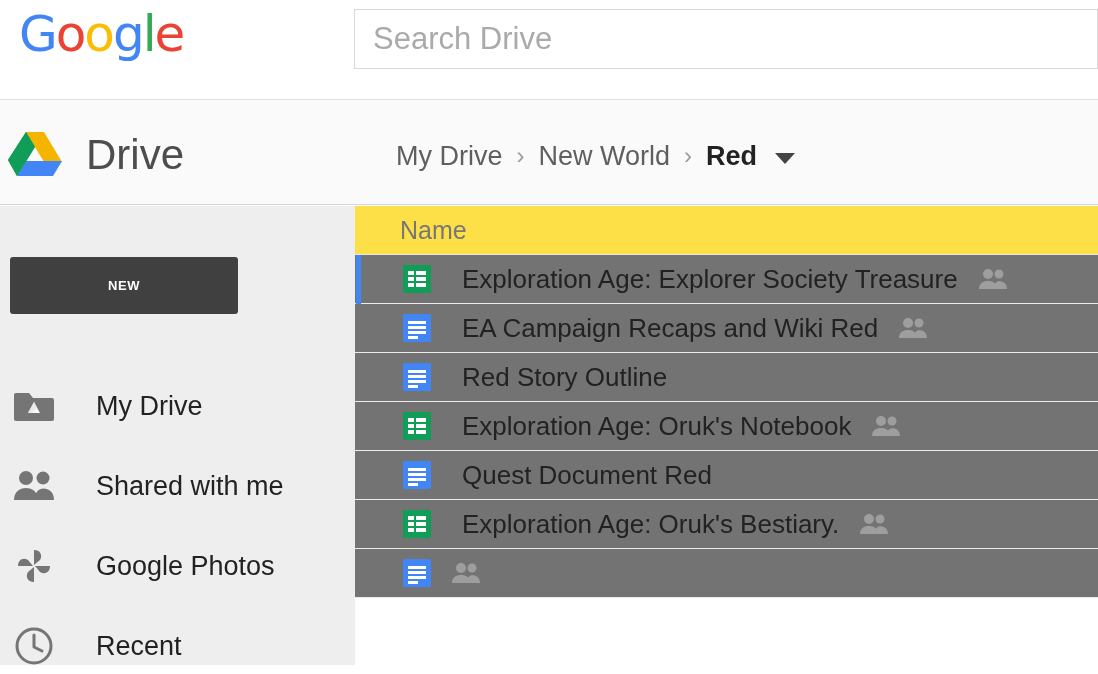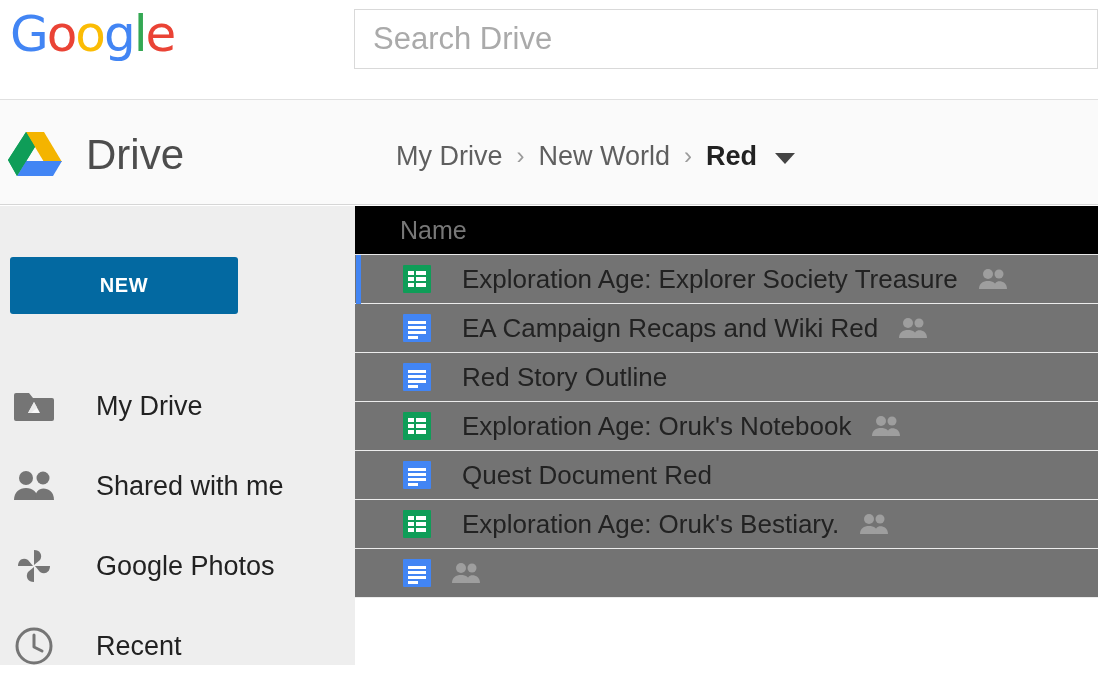--- a/index.html
+++ b/index.html
@@ -10,21 +10,21 @@
     overflow: hidden;
   }
   #app { position: relative; width: 1098px; height: 674px; background: #fff; }
 
   
   .topbar {
     position: absolute; left: 0; top: 0; width: 1098px; height: 100px;
     background: #fff; border-bottom: 1px solid #e0e0e0;
   }
   .google-logo {
-    position: absolute; left: 10px; top: 8px;
+    position: absolute; left: 19px; top: 8px;
     font-size: 50px; line-height: 52px;
     letter-spacing: -2px;
     font-family: "DejaVu Sans", sans-serif;
     font-weight: 400;
     white-space: nowrap;
     user-select: none;
   }
   .google-logo span { display: inline-block; }
   .gl-b { color: #4285f4; }
   .gl-r { color: #ea4335; }
@@ -81,22 +81,22 @@
 
   
   .sidebar {
     position: absolute; left: 0; top: 206px;
     width: 355px; height: 459px;
     background: #eeeeee;
   }
   .new-button {
     position: absolute; left: 10px; top: 51px;
     width: 228px; height: 57px;
-    background: #0369a1; border: 0; border-radius: 3px;
-    color: #fff; font-size: 20px; font-weight: bold;
+    background: #404040; border: 0; border-radius: 3px;
+    color: #fff; font-size: 13px; font-weight: bold;
     letter-spacing: 0.6px;
     font-family: "Liberation Sans", sans-serif;
     cursor: pointer;
   }
   .nav { position: absolute; left: 0; top: 160px; width: 355px; }
   .nav-item {
     position: relative; display: flex; align-items: center;
     height: 80px; padding-left: 12px; cursor: pointer;
   }
   .nav-icon {
@@ -109,21 +109,21 @@
     white-space: nowrap;
   }
 
   
   .list {
     position: absolute; left: 355px; top: 206px;
     width: 743px; height: 468px; background: #fff;
   }
   .list-header {
     position: relative; height: 49px;
-    background: #000000;
+    background: #fde047;
     border-bottom: 1px solid #e8e8e8;
     display: flex; align-items: center;
   }
   .list-header .col-name {
     margin-left: 45px; font-size: 25px; color: #777;
   }
   .row {
     position: relative; display: flex; align-items: center;
     height: 49px; border-bottom: 1px solid #ececec;
     cursor: pointer; background: #737373;

